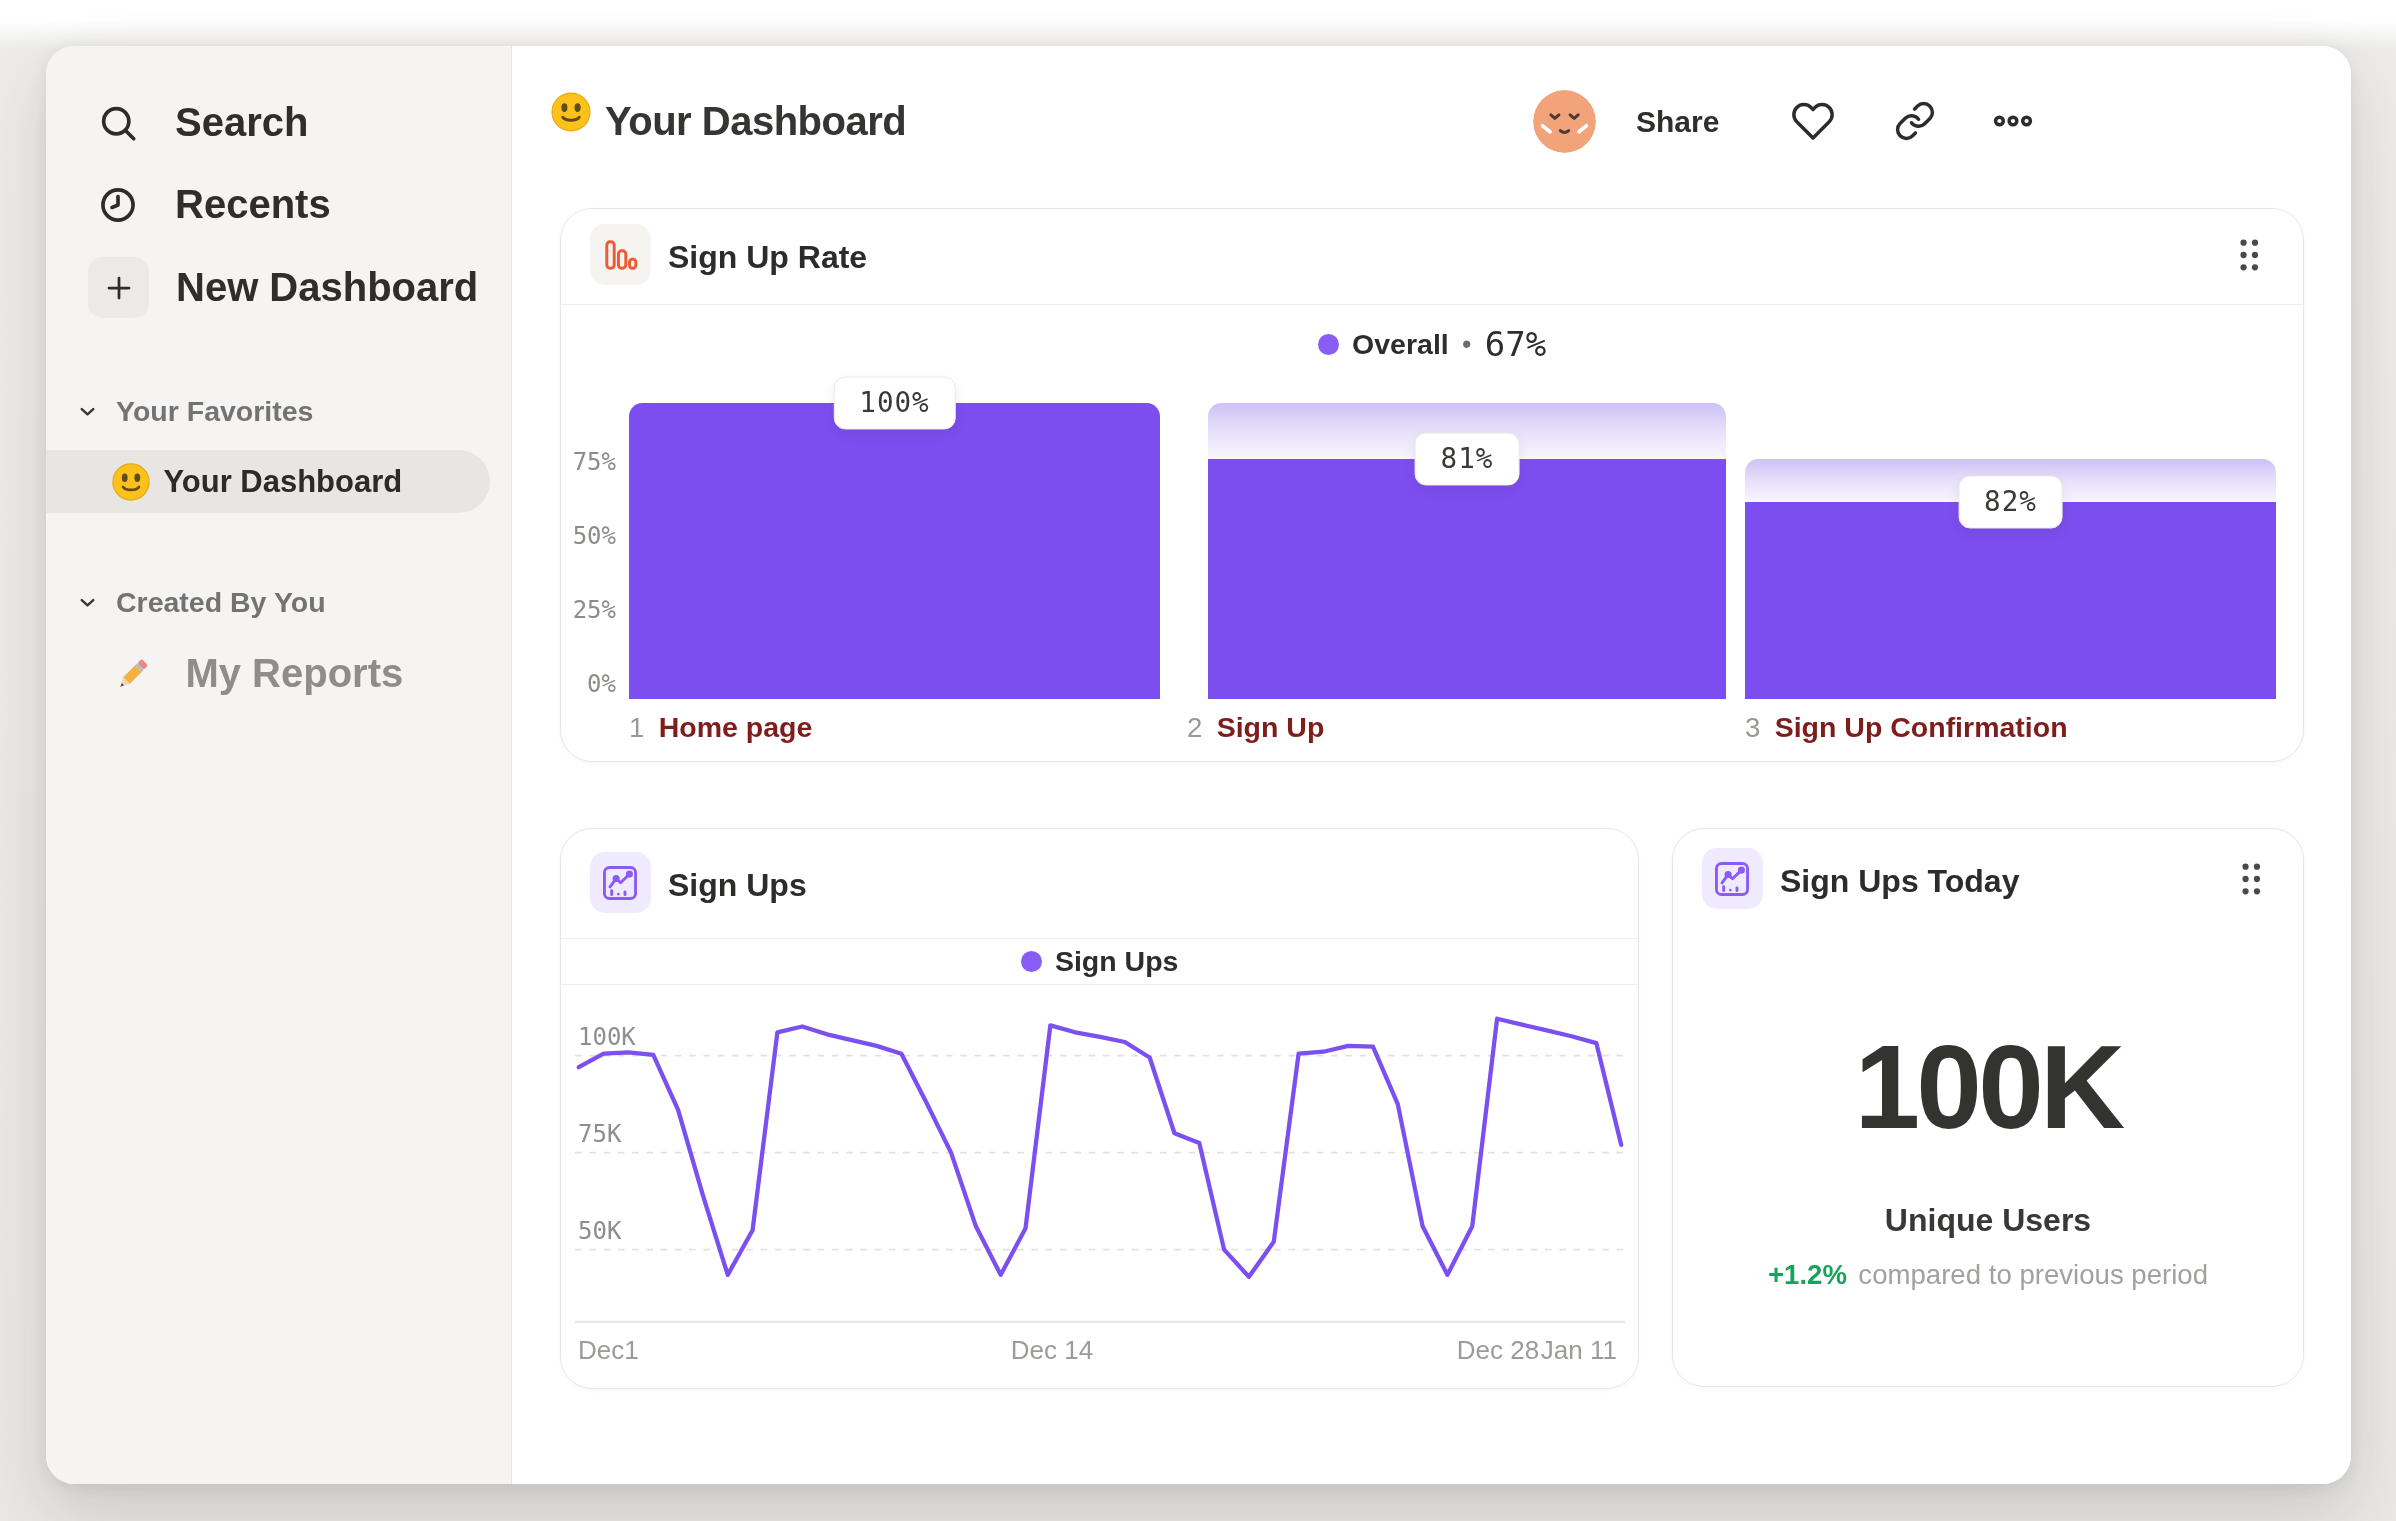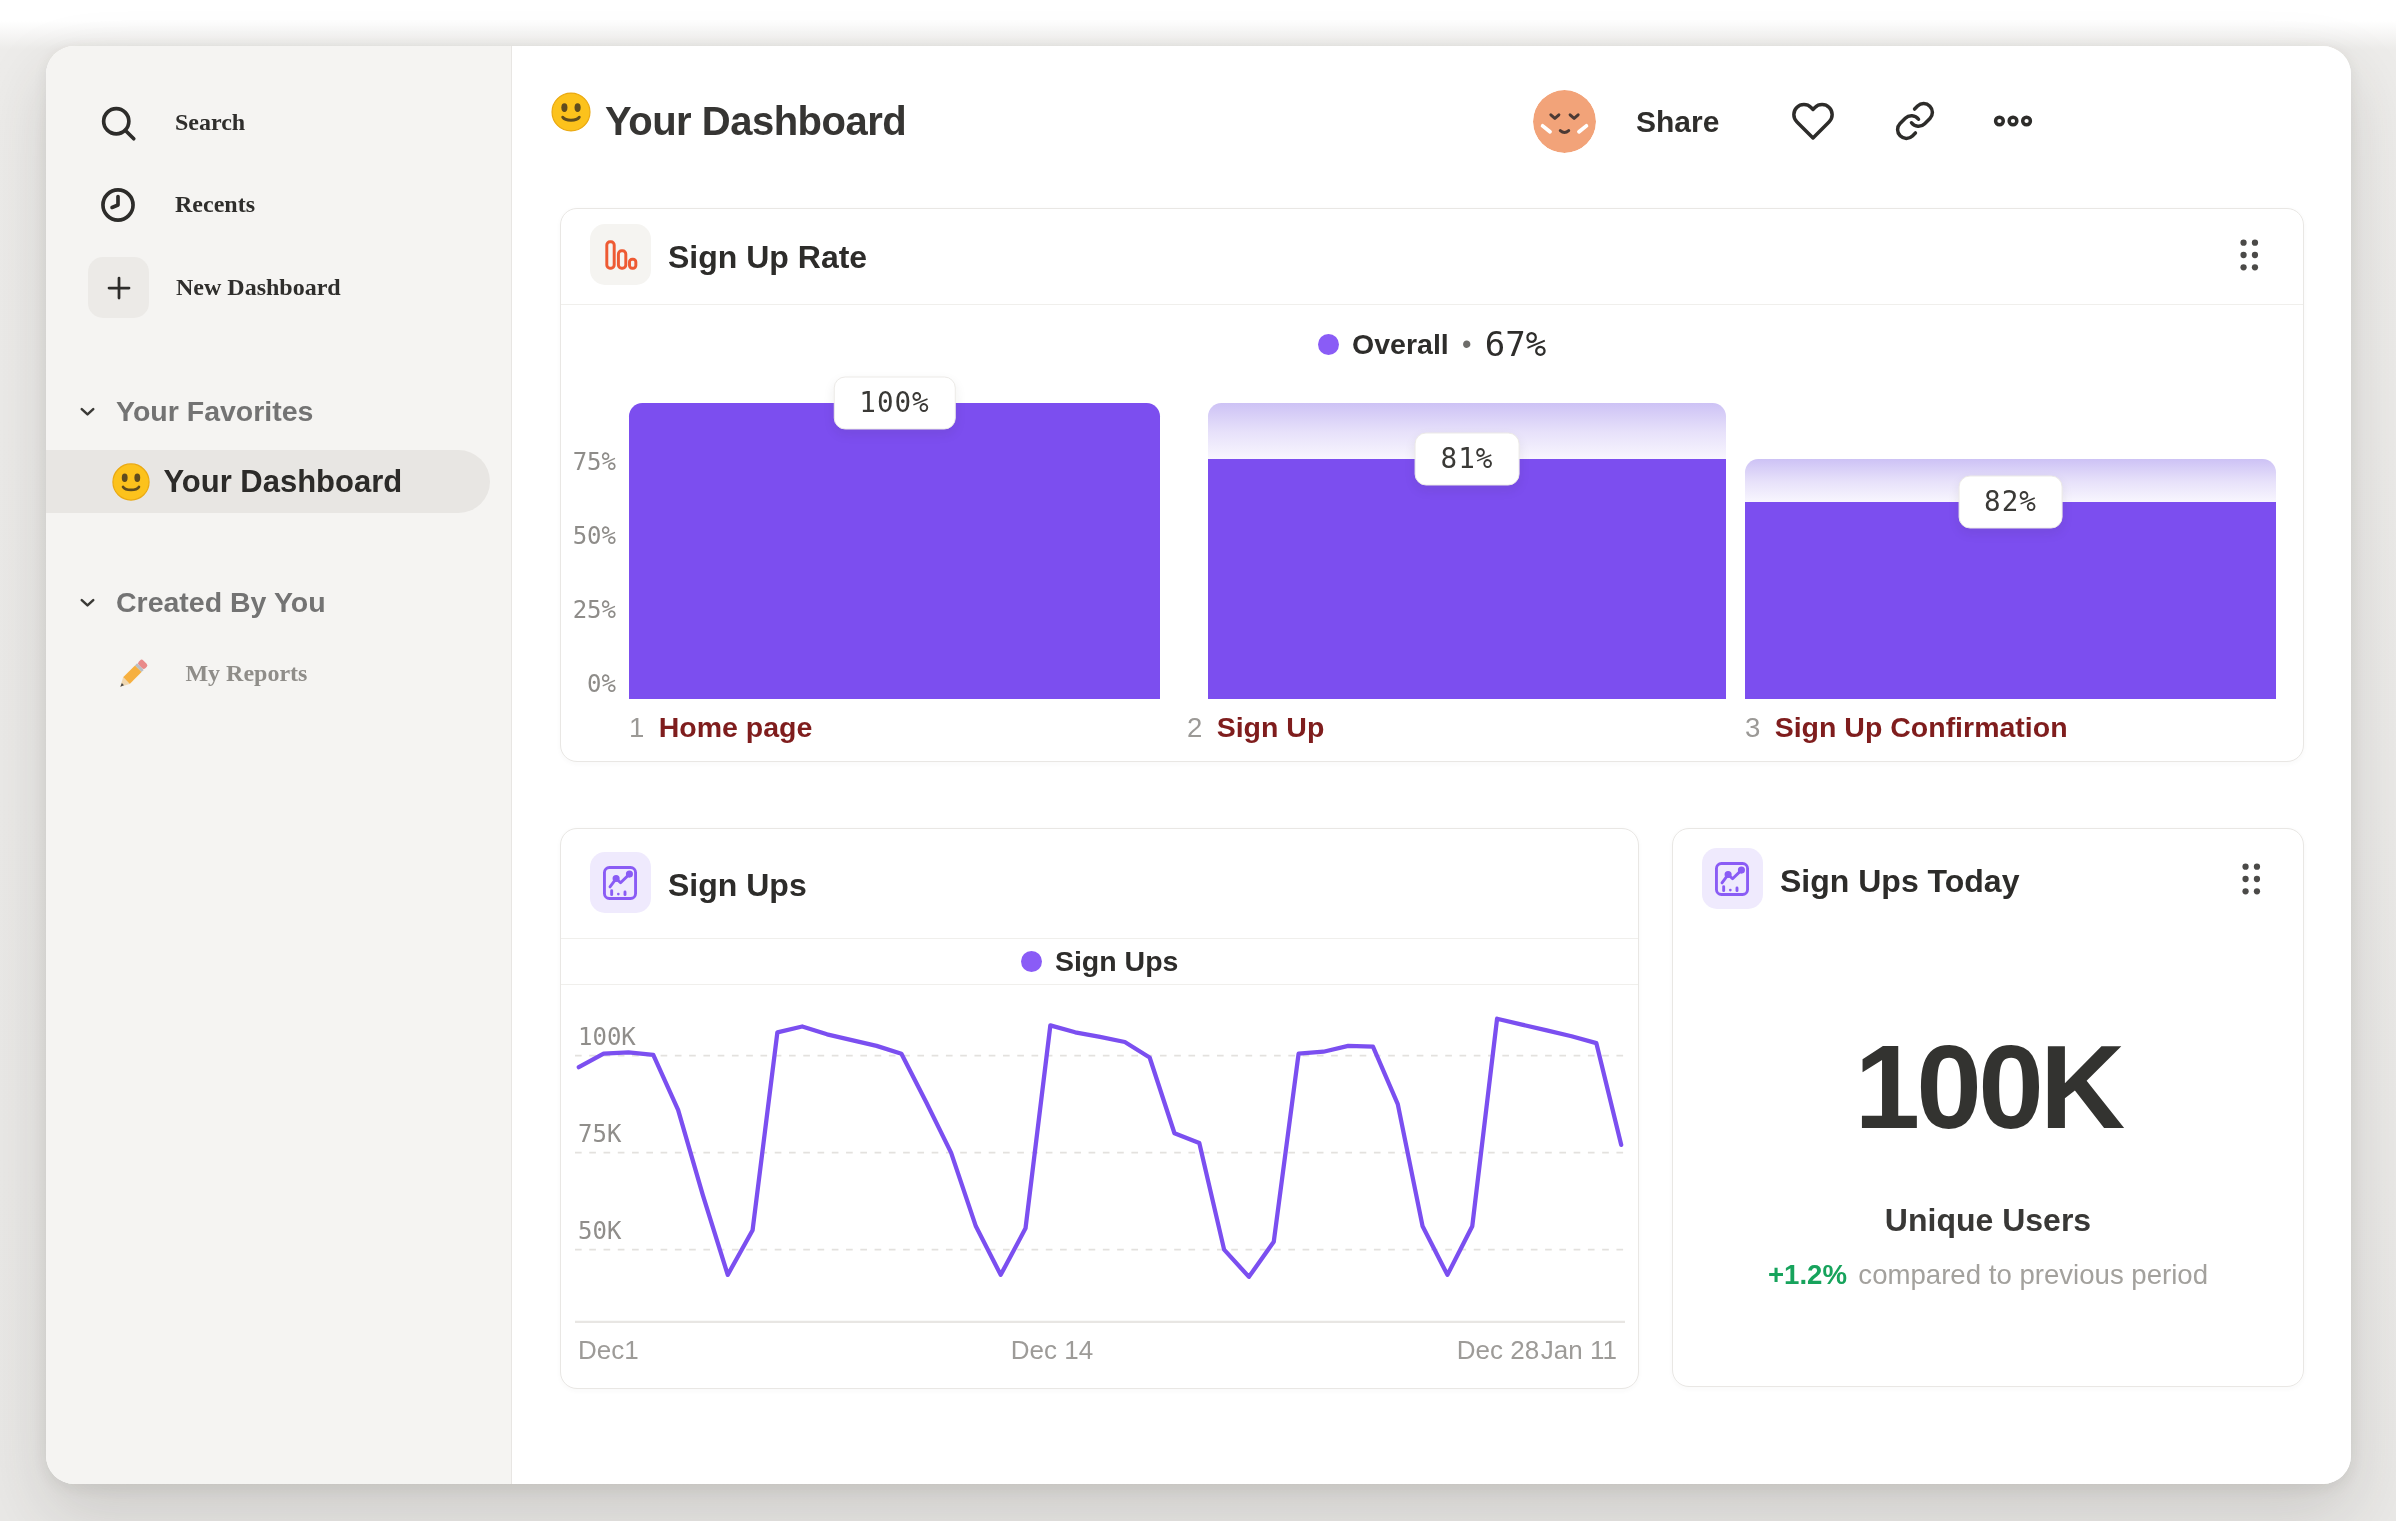--- a/index.html
+++ b/index.html
@@ -9,21 +9,21 @@
           background:linear-gradient(180deg,#ffffff 0px,#ffffff 21px,#edecea 49px,#e9e8e6 100%); }
   .app { position:absolute; left:46px; top:46px; width:2305px; height:1438px; background:#ffffff;
          border-radius:28.5px; overflow:hidden; display:flex;
          box-shadow:0 28.5px 67px rgba(50,45,40,.16), 0 3.8px 13.3px rgba(50,45,40,.08); }
 
   
   .sidebar { position:relative; flex:none; width:466px; background:#f5f4f2; border-right:1px solid #e8e6e3; }
   .srow { position:absolute; left:0; right:9.5px; height:61px; display:flex; align-items:center;
           padding-left:49px; gap:34px; cursor:pointer; }
   .srow .ico { width:46px; height:46px; display:flex; align-items:center; justify-content:center; flex:none; }
-  .srow .lbl { font-size:24px; font-weight:600; color:#2f2e2c;font-family:Liberation Serif, serif; }
+  .srow .lbl { font-size:40px; font-weight:600; color:#2f2e2c; }
   .row-search { top:46px; } .row-recents { top:128px; } .row-newdash { top:211px; }
   .tile { width:61px; height:61px; border-radius:15px; background:#eceae7; display:flex; align-items:center; justify-content:center; flex:none; }
   .row-newdash { padding-left:42px; gap:27px; }
   .shead { position:absolute; left:0; right:9.5px; height:42px; display:flex; align-items:center;
            padding-left:30px; gap:17px; cursor:pointer; }
   .shead .lbl { font-size:28.5px; font-weight:700; color:#737373; }
   .head-fav { top:344px; } .head-created { top:535px; }
   .pill { position:absolute; left:0; top:404px; width:444px; height:63px; background:#e8e6e3;
           border-radius:0 34px 34px 0; display:flex; align-items:center; padding-left:64px; gap:11.4px; cursor:pointer; }
   .pill .lbl { font-size:31px; font-weight:600; color:#2c2b29; }
@@ -41,21 +41,21 @@
   .share-btn { position:absolute; left:1124px; top:44px; height:63px; line-height:63px;
                font-size:30px; font-weight:600; color:#2f2e2c; cursor:pointer; }
   .icon-btn { position:absolute; top:52px; width:46px; height:46px; display:flex; align-items:center;
               justify-content:center; cursor:pointer; }
   .btn-heart { left:1278px; } .btn-link { left:1380px; } .btn-more { left:1478px; }
   .add-report { position:absolute; left:1571px; top:40px; width:216px; height:72px; border:none;
                 border-radius:13.3px; background:#5a49e3; color:#ffffff; font-family:inherit;
                 font-size:29.5px; font-weight:600; cursor:pointer; }
 
   
-  .card { position:absolute; background:#fff; border:1.9px solid #e9e7e4; border-radius:17px;
+  .card { position:absolute; background:#fff; border:1.9px solid #e9e7e4; border-radius:32px;
           box-shadow:0 1.9px 5.7px rgba(60,55,50,.03); }
   .card-funnel { left:48px; top:162px; width:1744px; height:554px; }
   .card-line   { left:48px; top:782px; width:1079px; height:561px; }
   .card-kpi    { left:1160px; top:782px; width:632px; height:559px; }
   .card-head-tile { position:absolute; left:28.5px; width:61px; height:61px; border-radius:15px;
                     display:flex; align-items:center; justify-content:center; }
   .tile-gray { background:#f5f4f1; } .tile-purple { background:#efeafd; }
   .card-title { position:absolute; left:107px; font-size:32px; font-weight:700; color:#2d2c2a; }
   .drag { position:absolute; cursor:grab; width:32px; height:42px; display:flex; align-items:center; justify-content:center; }
   .divider { position:absolute; left:0; right:0; height:0; border-top:1.9px solid #f0efec; }

